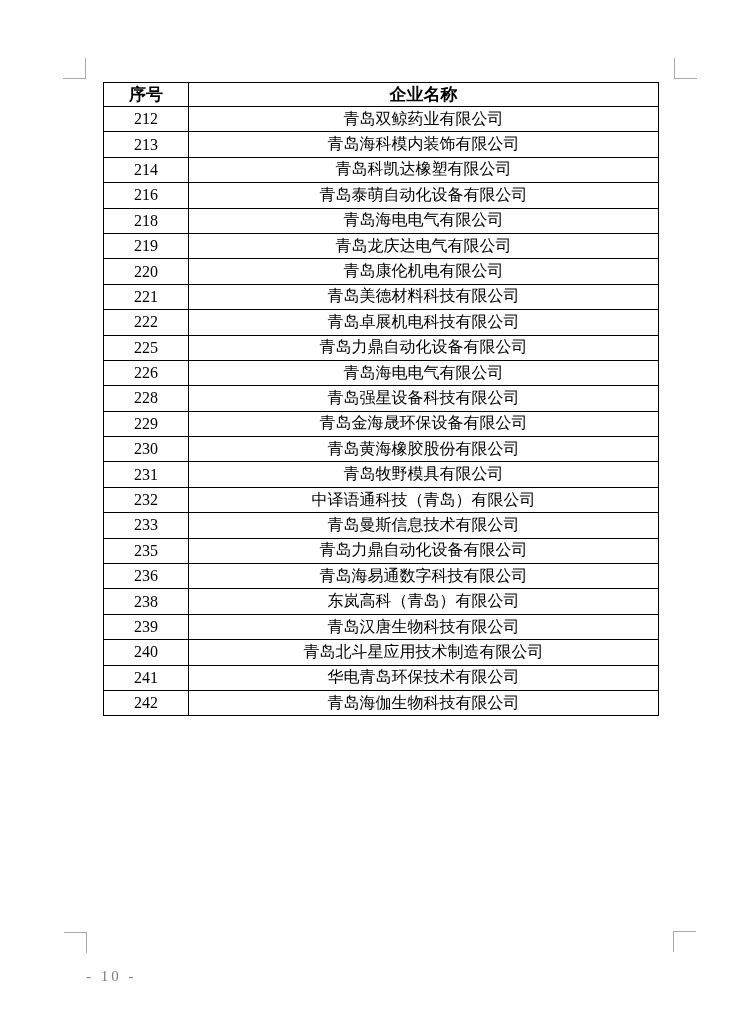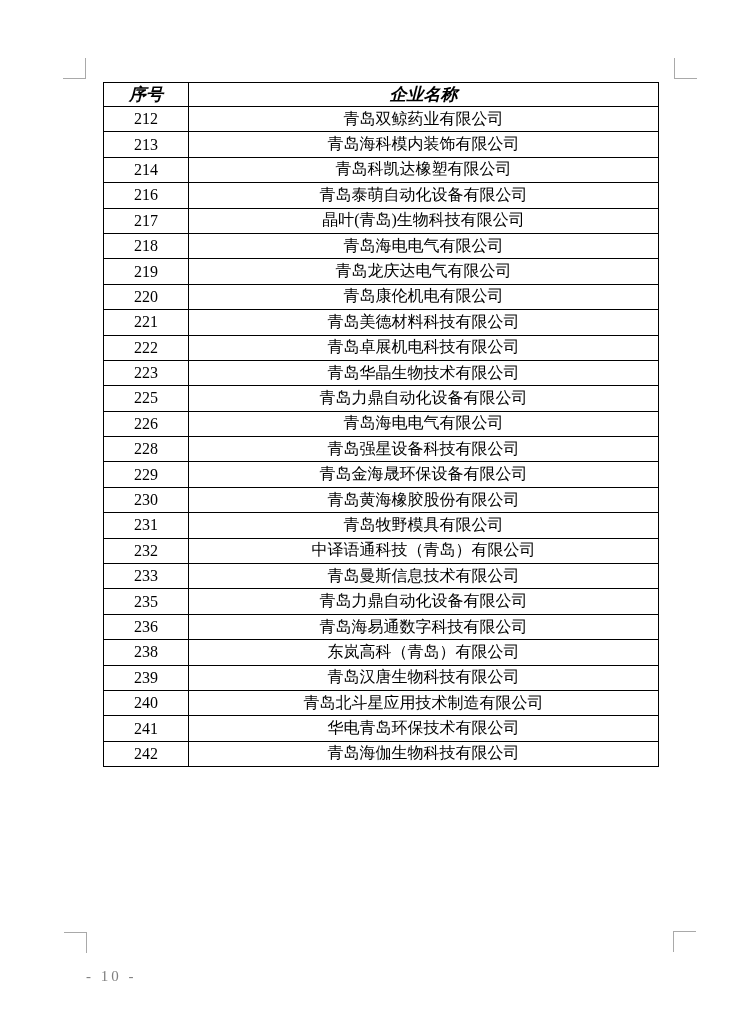--- a/index.html
+++ b/index.html
@@ -29,21 +29,20 @@
     padding: 0;
     color: var(--text, #000000);
     overflow: hidden;
     white-space: nowrap;
   }
   .col-no { width: 85px; }
   .company-table th {
     height: 22px;
     font-size: 17px;
     font-weight: bold;
-    font-style: italic;
   }
   .company-table td {
     height: 25.4px;
     font-size: 16px;
     font-weight: normal;
   }
 
   
   .crop-mark {
     position: absolute;
@@ -112,48 +111,40 @@
         </tr>
         <tr>
           <td class="col-no">214</td>
           <td class="col-name">青岛科凯达橡塑有限公司</td>
         </tr>
         <tr>
           <td class="col-no">216</td>
           <td class="col-name">青岛泰萌自动化设备有限公司</td>
         </tr>
         <tr>
-          <td class="col-no">217</td>
-          <td class="col-name">晶叶(青岛)生物科技有限公司</td>
-        </tr>
-        <tr>
           <td class="col-no">218</td>
           <td class="col-name">青岛海电电气有限公司</td>
         </tr>
         <tr>
           <td class="col-no">219</td>
           <td class="col-name">青岛龙庆达电气有限公司</td>
         </tr>
         <tr>
           <td class="col-no">220</td>
           <td class="col-name">青岛康伦机电有限公司</td>
         </tr>
         <tr>
           <td class="col-no">221</td>
           <td class="col-name">青岛美德材料科技有限公司</td>
         </tr>
         <tr>
           <td class="col-no">222</td>
           <td class="col-name">青岛卓展机电科技有限公司</td>
         </tr>
         <tr>
-          <td class="col-no">223</td>
-          <td class="col-name">青岛华晶生物技术有限公司</td>
-        </tr>
-        <tr>
           <td class="col-no">225</td>
           <td class="col-name">青岛力鼎自动化设备有限公司</td>
         </tr>
         <tr>
           <td class="col-no">226</td>
           <td class="col-name">青岛海电电气有限公司</td>
         </tr>
         <tr>
           <td class="col-no">228</td>
           <td class="col-name">青岛强星设备科技有限公司</td>

